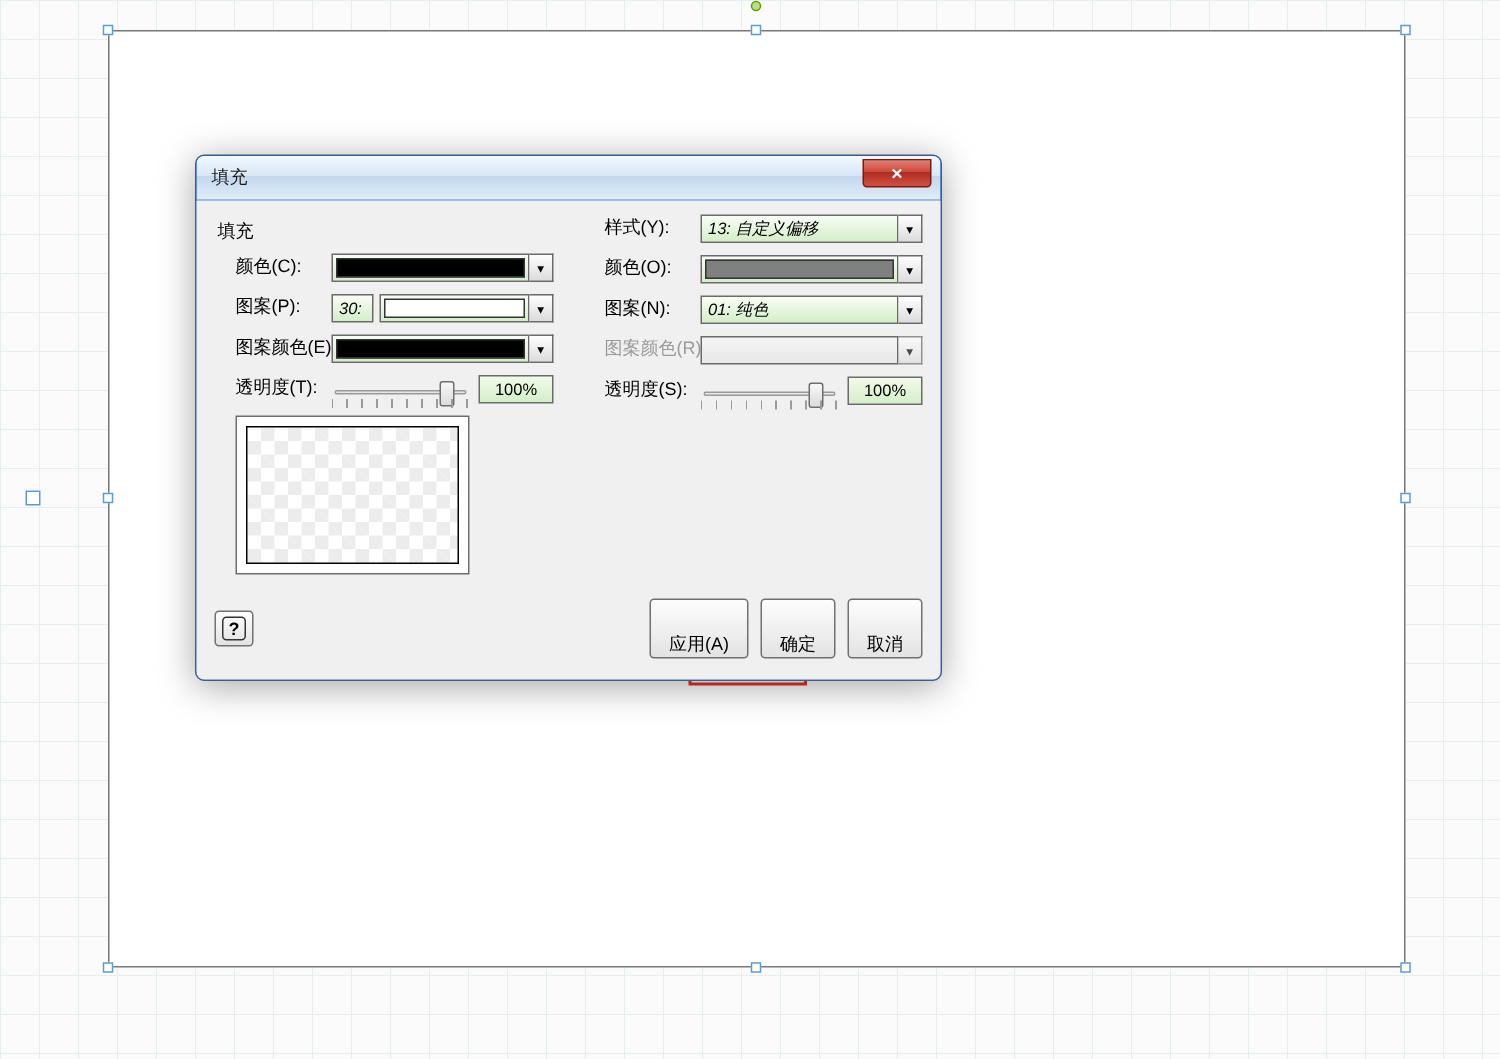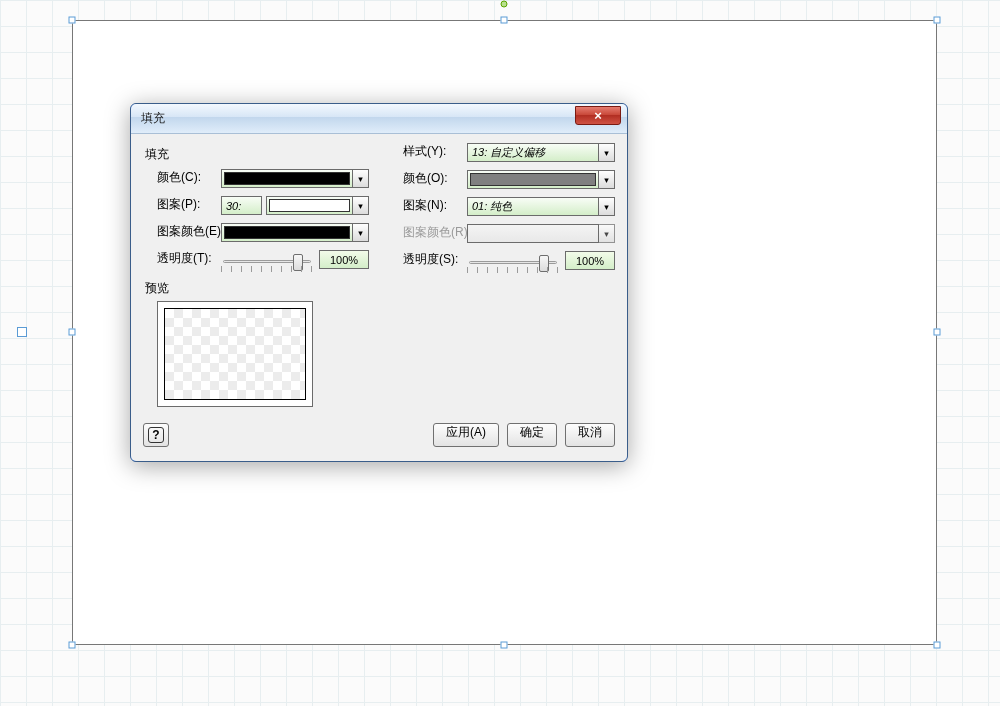--- a/index.html
+++ b/index.html
@@ -104,21 +104,21 @@
   }
   .num-box, .text-box, .readonly-box {
     flex:1; height:19px;
     border:1px solid #6b6b6b;
     background: linear-gradient(#f8fdf6,#d4eec9);
     padding: 0 4px;
     display:flex; align-items:center;
     font-size:11px;
     font-style:italic;
   }
-  .narrow-num { width:41px; flex: none; margin-right:4px;}
+  .narrow-num { width:28px; flex: none; margin-right:4px;}
   .pct-box {
     width:50px; height:19px;
     border:1px solid #6b6b6b;
     background: linear-gradient(#f2fbe9,#d4eec9);
     display:flex; align-items:center; justify-content:center;
     font-size:11px;
     margin-left:6px;
   }
   .readonly-box { background: linear-gradient(#f4f4f4,#e8e8e8); }
   
@@ -170,25 +170,25 @@
   }
   .help-btn {
     width:26px; height:24px;
     border:1px solid #707070; border-radius:3px;
     background: linear-gradient(#fdfdfd,#e3e3e3);
     display:flex; align-items:center; justify-content:center;
     cursor:pointer;
   }
   .spacer { flex:1; }
   .push-btn {
-    height:24px; padding: 0 12px;
+    height:40px; padding: 0 12px;
     border:1px solid #707070; border-radius:3px;
     background: linear-gradient(#fdfdfd,#e3e3e3);
     margin-left:8px; cursor:pointer;
-    display:flex; align-items:flex-start;
+    display:flex; align-items:flex-end;
     font-size:12px;
   }
   
   
   .side-grip {
     position:absolute;
     width:10px; height:10px;
     border:1px solid #5a9bd5;
     background:#fff;
     transform:translate(-50%,-50%);
@@ -258,21 +258,20 @@
           <div class="row-label">透明度(T):</div>
           <div class="slider-wrap">
             <div class="slider-track">
               <div class="slider-thumb" style="left:86%;"></div>
             </div>
             <div class="slider-ticks"></div>
           </div>
           <div class="pct-box">100%</div>
         </div>
 
-        <div class="preview-title">预览</div>
         <div class="preview-box">
           <div class="preview-inner"></div>
         </div>
       </div>
 
       <div class="col">
 
         <div class="row">
           <div class="row-label">样式(Y):</div>
           <div class="text-box">13: 自定义偏移</div>

